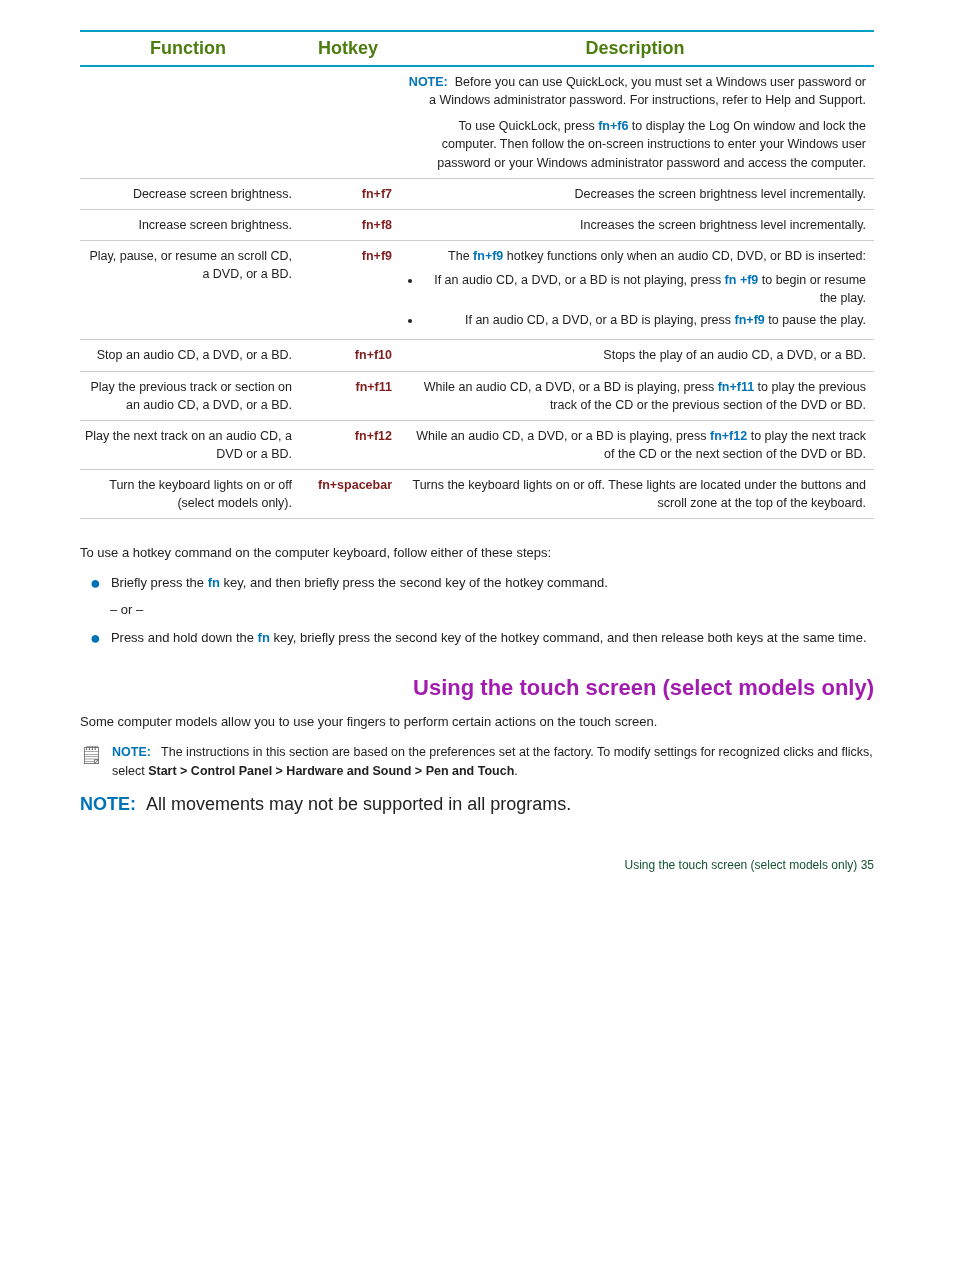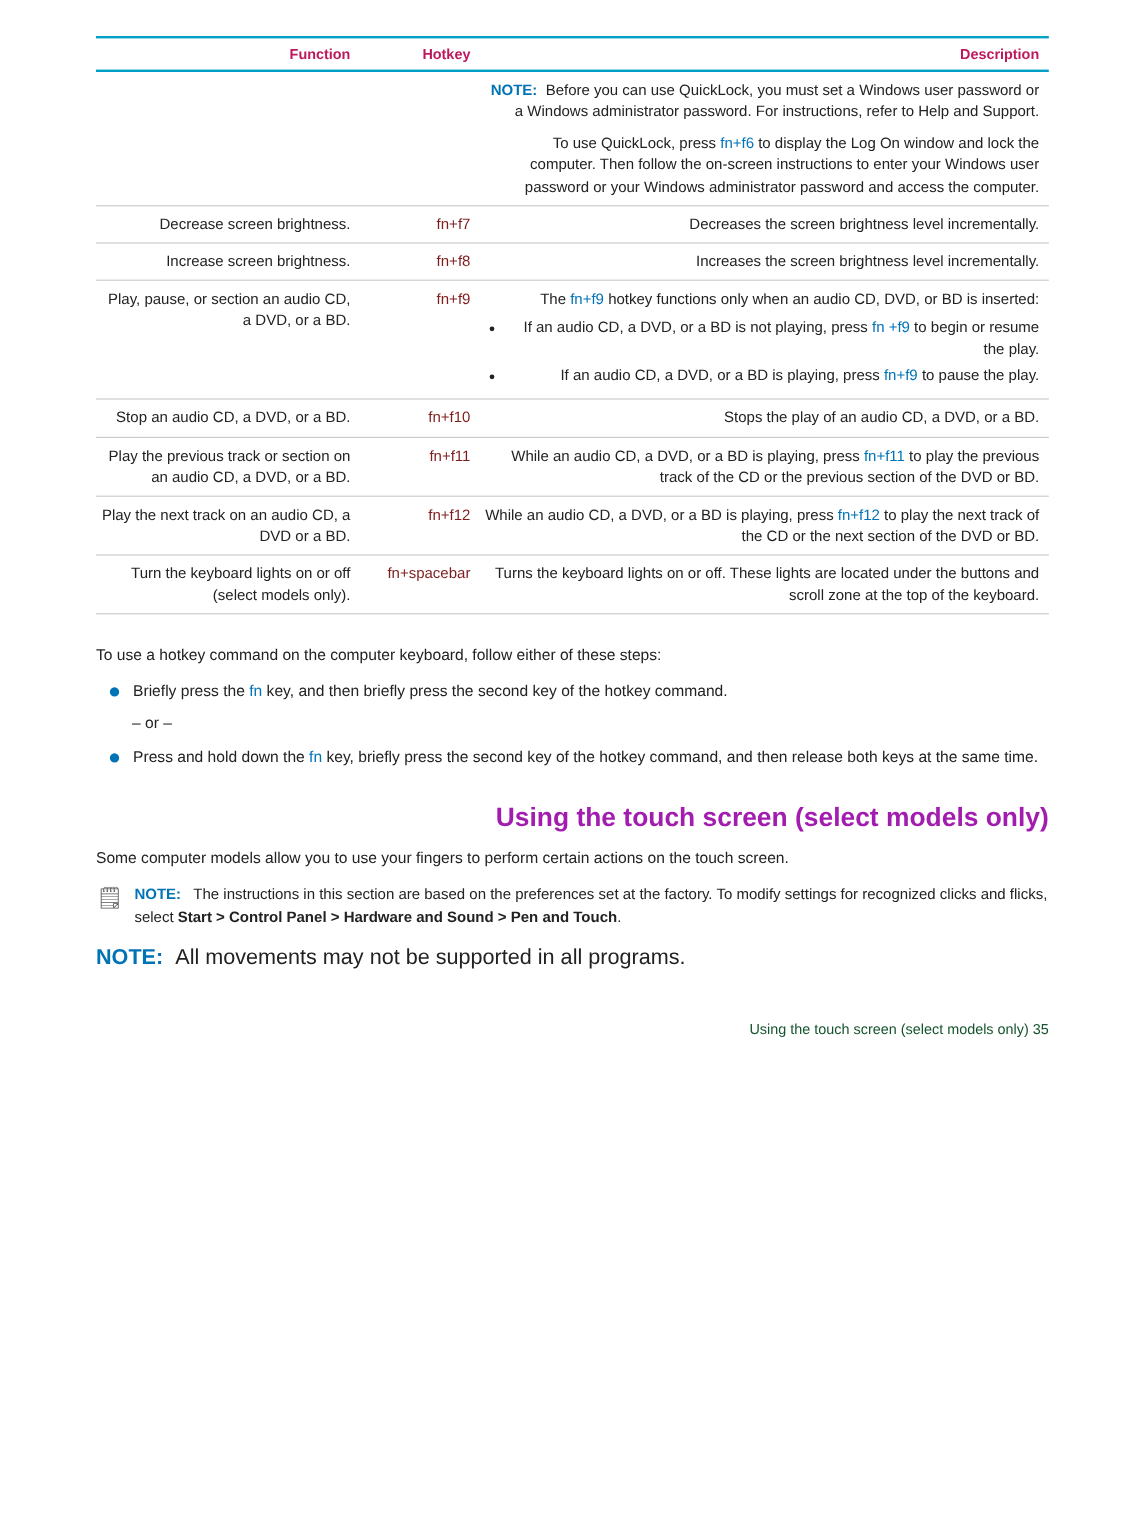--- a/index.html
+++ b/index.html
@@ -5,36 +5,36 @@
     * { margin: 0; padding: 0; box-sizing: border-box; }
     body {
       font-family: Arial, sans-serif;
       font-size: 13px;
       color: #222;
       background: #fff;
       width: 954px;
       min-height: 1270px;
       padding: 30px 80px 60px 80px;
     }
-    .blue { color: #0073b7; }
+    .blue { color: #0073b7; font-weight: bold; }
 
     
     table {
       width: 100%;
       border-collapse: collapse;
       margin-bottom: 24px;
     }
     thead tr {
       border-bottom: 2px solid #00a0c6;
     }
     thead th {
-      color: #be185d;
-      font-weight: bold;
-      font-size: 12px;
-      text-align: right;
+      color: #4d7c0f;
+      font-weight: bold;
+      font-size: 18px;
+      text-align: center;
       padding: 6px 8px 6px 4px;
       vertical-align: bottom;
     }
     tbody tr {
       border-bottom: 1px solid #ccc;
     }
     tbody td {
       padding: 6px 8px 6px 4px;
       vertical-align: top;
       font-size: 12.5px;
@@ -177,21 +177,21 @@
       <td class="col-description">Decreases the screen brightness level incrementally.</td>
     </tr>
 
     <tr>
       <td class="col-function">Increase screen brightness.</td>
       <td class="col-hotkey blue">fn+f8</td>
       <td class="col-description">Increases the screen brightness level incrementally.</td>
     </tr>
 
     <tr>
-      <td class="col-function">Play, pause, or section an audio CD, a DVD, or a BD.</td>
+      <td class="col-function">Play, pause, or resume an scroll CD, a DVD, or a BD.</td>
       <td class="col-hotkey blue">fn+f9</td>
       <td class="col-description">
         The <span class="blue">fn+f9</span> hotkey functions only when an audio CD, DVD, or BD is inserted:
         <ul class="bullet-list">
           <li>If an audio CD, a DVD, or a BD is not playing, press <span class="blue">fn +f9</span> to begin or resume the play.</li>
           <li>If an audio CD, a DVD, or a BD is playing, press <span class="blue">fn+f9</span> to pause the play.</li>
         </ul>
       </td>
     </tr>
 

